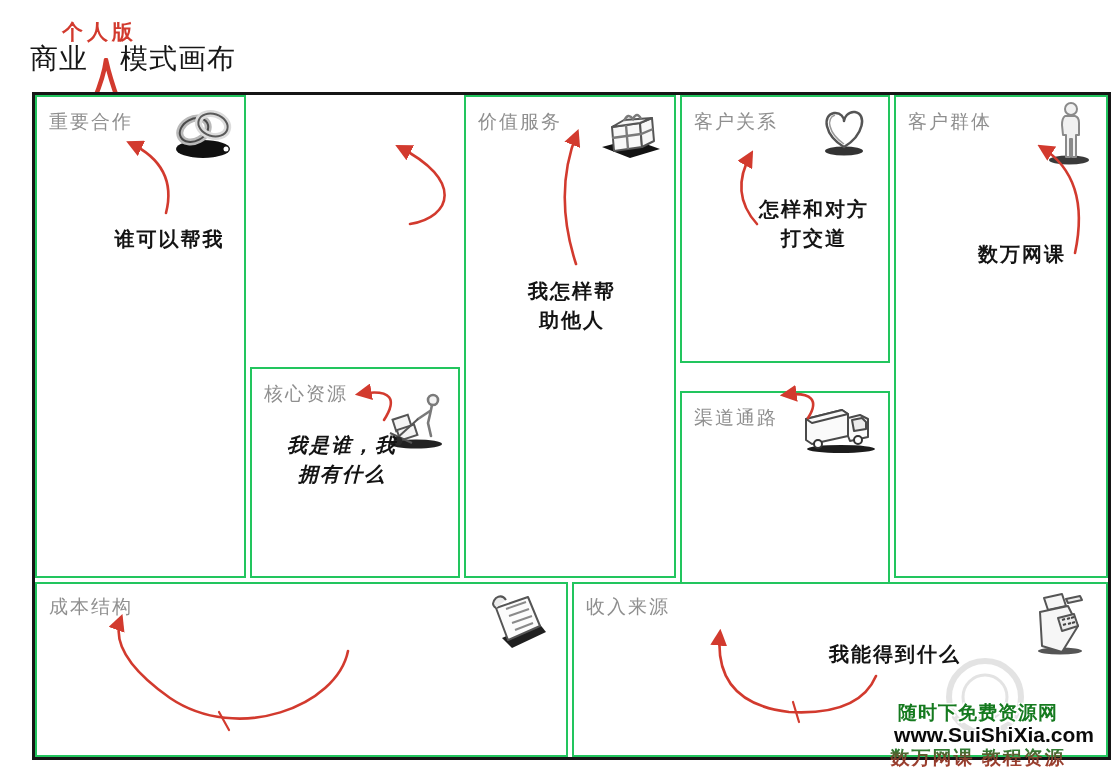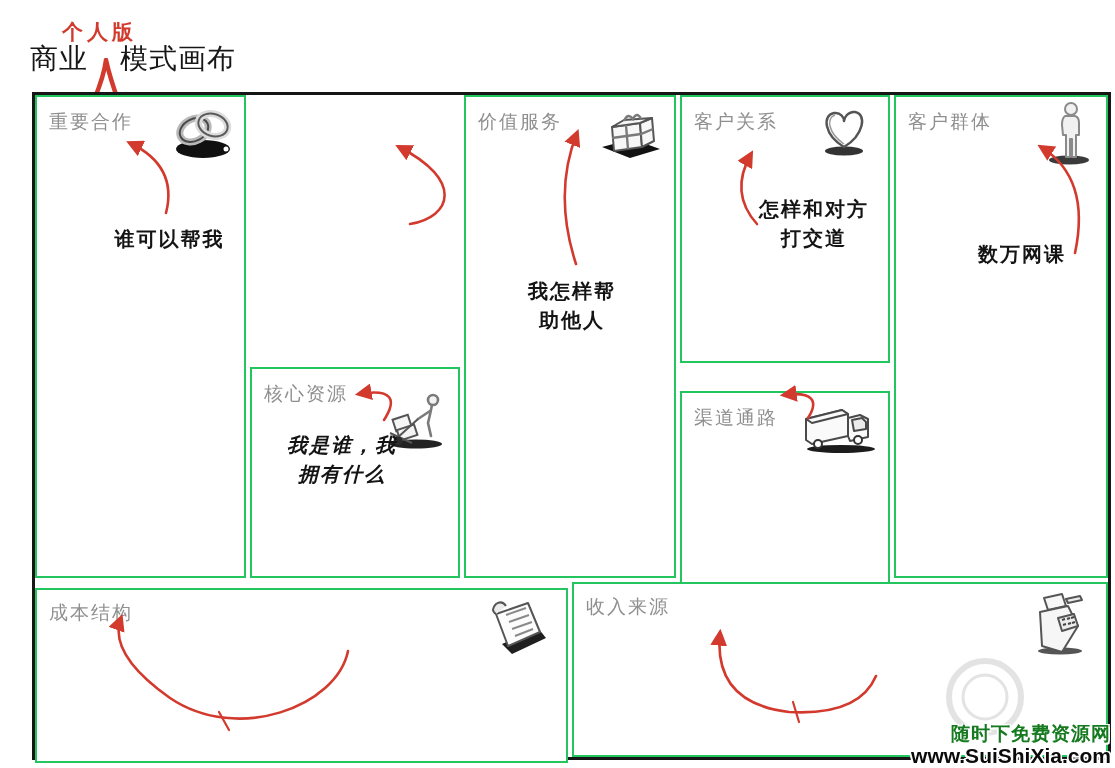--- a/index.html
+++ b/index.html
@@ -28,21 +28,21 @@
   .icon{position:absolute;}
 
   
   #overlay{position:absolute;left:0;top:0;width:1115px;height:768px;pointer-events:none;}
   .arrow{fill:none;stroke:var(--red);stroke-width:2.6px;stroke-linecap:round;}
   .tick{fill:none;stroke:var(--red);stroke-width:2.2px;stroke-linecap:round;}
   #ah path{fill:var(--red);}
   .seal{fill:none;stroke:#c8c8c8;opacity:.5;}
 
   
-  #watermark{position:absolute;right:4px;bottom:0;text-align:right;line-height:1.12;z-index:9;}
+  #watermark{position:absolute;right:21px;bottom:0;text-align:center;line-height:1.12;z-index:9;}
   .wm-site{font-size:19px;font-weight:900;letter-spacing:1px;color:var(--wm-green);
            text-shadow:-1.5px -1.5px 0 #fff,1.5px -1.5px 0 #fff,-1.5px 1.5px 0 #fff,1.5px 1.5px 0 #fff;}
   .wm-url{font-size:21px;font-weight:900;color:#0a0a0a;
           text-shadow:-1.5px -1.5px 0 #fff,1.5px -1.5px 0 #fff,-1.5px 1.5px 0 #fff,1.5px 1.5px 0 #fff;margin-left:32px;}
   .wm-tagline{font-size:19px;font-weight:900;letter-spacing:2px;color:#8c4a30;
           background:linear-gradient(180deg,#2f7d32 15%,#8c3a2c 60%,#a8422f 100%);
           -webkit-background-clip:text;background-clip:text;-webkit-text-fill-color:transparent;
           text-shadow:none;}
 </style>
 </head>
@@ -151,21 +151,21 @@
     <svg class="icon" style="right:12px;top:4px;" width="46" height="66" viewBox="0 0 46 66">
       <ellipse cx="21" cy="59" rx="20" ry="4.5" fill="#3a3a3a"></ellipse>
       <g stroke="#8a8a8a" stroke-width="2" fill="#f1f1f1" stroke-linejoin="round">
         <circle cx="23" cy="8" r="6"></circle>
         <path d="M17 15 Q14 17 14 24 L15 34 L18 34 L18 56 L22 56 L22 38 L24 38 L24 56 L28 56 L28 34 L31 34 L31 22 Q31 16 27 15 Z"></path>
       </g>
     </svg>
     <div class="q" style="left:46px;top:143px;width:160px;">数万网课</div>
   </div>
 
-  <div class="box" style="left:35px;top:582px;width:533px;height:175px;margin-top:6px;">
+  <div class="box" style="left:35px;top:582px;width:533px;height:175px;">
     <div class="box-label" style="top:10px;">成本结构</div>
     <svg class="icon" style="right:18px;top:8px;" width="62" height="58" viewBox="0 0 62 58">
       <polygon points="16,46 52,30 60,40 26,56" fill="#1f1f1f"></polygon>
       <g stroke="#555" stroke-width="2" fill="#fcfcfc" stroke-linejoin="round">
         <polygon points="10,16 42,5 54,34 22,48"></polygon>
         <path d="M10 16 Q4 12 10 6 Q16 2 20 8" fill="#ececec"></path>
       </g>
       <g stroke="#8a8a8a" stroke-width="2" fill="none">
         <path d="M20 17 L40 10"></path>
           <path d="M23 24 L43 17"></path>
@@ -183,20 +183,21 @@
         <polygon points="12,8 30,4 34,16 16,20"></polygon>
         <path d="M34 9 L48 6 L50 10 L36 13 Z" fill="#ececec"></path>
         <polygon points="8,22 36,16 46,36 30,62 10,56"></polygon>
         <polygon points="26,28 42,24 46,36 30,41" fill="#ececec"></polygon>
       </g>
       <g stroke="#444" stroke-width="2" fill="none">
         <path d="M30 30 L33 29 M35 29 L38 28 M39 28 L42 27"></path>
         <path d="M31 35 L34 34 M36 34 L39 33 M40 33 L43 32"></path>
       </g>
     </svg>
+    <div class="q" style="left:240px;top:56px;width:162px;">我能得到什么</div>
   </div>
 
   <svg id="overlay" viewBox="0 0 1115 768">
     <defs>
       <marker id="ah" viewBox="0 0 10 10" refX="7.5" refY="5" markerWidth="6.5" markerHeight="6.5" orient="auto">
         <path d="M0,0 L10,5 L0,10 Z"></path>
       </marker>
     </defs>
     <circle class="seal" cx="985" cy="697" r="36" stroke-width="6"></circle>
     <circle class="seal" cx="985" cy="697" r="22" stroke-width="3"></circle>
@@ -209,15 +210,16 @@
     <path class="arrow" marker-end="url(#ah)" d="M 808 418 C 819 401 813 391 784 395"></path>
     <path class="arrow" marker-end="url(#ah)" d="M 348 651 C 337 706 238 744 170 698 C 129 669 112 642 121 618"></path>
     <path class="arrow" marker-end="url(#ah)" d="M 876 676 Q 859 716 789 712 Q 713 703 720 633"></path>
     <path class="tick" d="M 219 712 L 229 730"></path>
     <path class="tick" d="M 793 702 L 799 722"></path>
   </svg>
 
   <div id="watermark">
     <div class="wm-site">随时下免费资源网</div>
     <div class="wm-url">www.SuiShiXia.com</div>
+    <div class="wm-tagline">数万网课 教程资源</div>
   </div>
 
 </div>
 
 </body></html>

